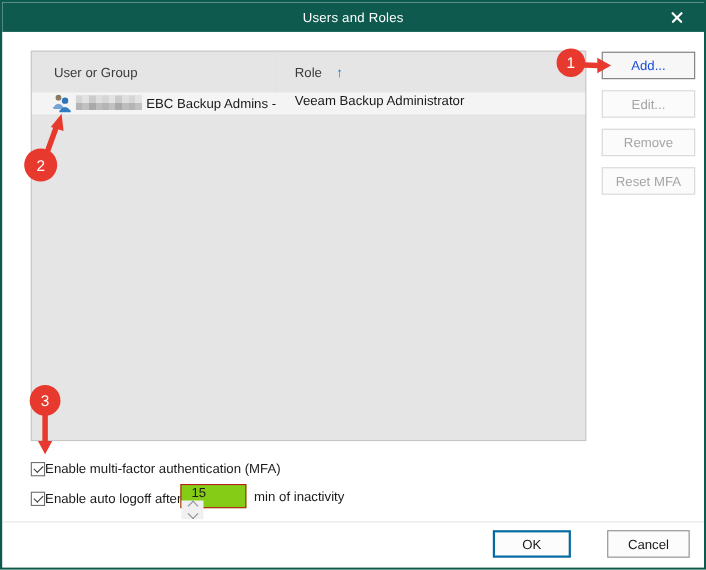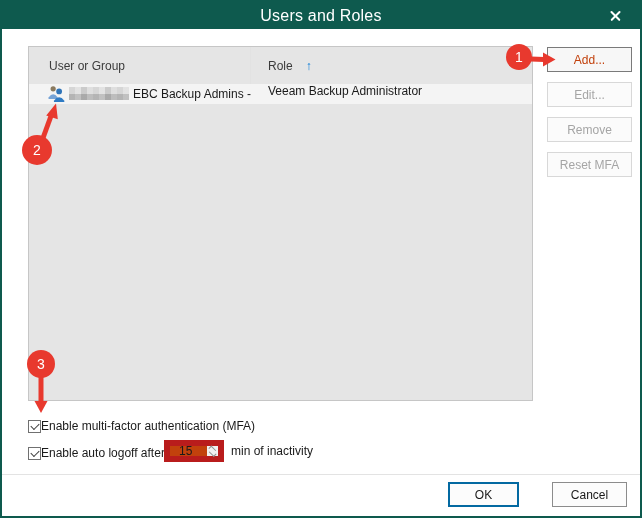--- a/index.html
+++ b/index.html
@@ -1,21 +1,21 @@
 <!DOCTYPE html>
 <html><head>
 <meta charset="utf-8">
 <style>
   html,body{margin:0;padding:0;background:#dcdcdc;font-family:"Liberation Sans","DejaVu Sans",sans-serif;}
   .dialog{position:relative;width:642px;height:518px;background:#ffffff;box-sizing:border-box;
           border:2px solid #0e5a4e;overflow:hidden;font-size:12px;color:#1a1a1a;}
   
   .titlebar{position:absolute;left:0;top:0;right:0;height:27px;background:#0e5a4e;
             display:flex;align-items:center;justify-content:center;}
-  .titlebar .title{color:#ffffff;font-size:16px;letter-spacing:.2px;}
+  .titlebar .title{color:#ffffff;font-size:12px;letter-spacing:.2px;}
   .close-btn{position:absolute;right:8px;top:0;width:34px;height:27px;display:flex;
              align-items:center;justify-content:center;cursor:pointer;}
   .close-x{position:relative;width:11px;height:11px;}
   .close-x i{position:absolute;left:-1px;top:5px;width:13px;height:1.6px;background:#fff;border-radius:1px;}
   .close-x i.a{transform:rotate(45deg);}
   .close-x i.b{transform:rotate(-45deg);}
   
   .listbox{position:absolute;left:26px;top:44px;width:505px;height:355px;background:#e5e5e5;
            border:1px solid #c6c6c6;box-sizing:border-box;}
   .lb-header{display:flex;height:37px;}
@@ -26,31 +26,31 @@
   .lb-row{display:flex;height:20px;background:#f4f4f4;align-items:flex-start;}
   .lb-row .cell1{width:222px;box-sizing:border-box;padding-left:18px;display:flex;align-items:center;gap:4px;white-space:nowrap;overflow:hidden;}
   .lb-row .cell2{flex:1;padding-left:17px;}
   .blur-patch{display:inline-block;width:62px;height:13px;
       background-image:
         repeating-linear-gradient(0deg, rgba(150,150,150,.45) 0 6px, rgba(225,225,225,.45) 6px 13px),
         repeating-linear-gradient(90deg, #cdcdcd 0 6px, #e4e4e4 6px 12px, #b9b9b9 12px 18px, #dddddd 18px 24px);}
   
   .side-btn{position:absolute;left:545px;width:85px;height:25px;box-sizing:border-box;
             display:flex;align-items:center;justify-content:center;font-size:12px;cursor:pointer;}
-  .side-btn.enabled{background:#f7f7f7;border:1px solid #7a7a7a;color:#c2410c;}
+  .side-btn.enabled{background:#f7f7f7;border:1px solid #7a7a7a;color:#1d4ed8;}
   .side-btn.disabled{background:#fbfbfb;border:1px solid #d8d8d8;color:#a5a5a5;cursor:default;}
   
   .check-row{position:absolute;left:26px;display:flex;align-items:center;gap:0;}
   .checkbox{width:13px;height:13px;box-sizing:border-box;border:1px solid #707070;background:#fff;
             position:relative;flex:0 0 auto;cursor:pointer;}
   .checkbox .mark{position:absolute;left:2px;top:2.5px;width:7px;height:4px;
             border-left:1.8px solid #3e3e3e;border-bottom:1.8px solid #3e3e3e;transform:rotate(-45deg);}
   
   .spinner{position:absolute;left:162px;top:438px;width:60px;height:22px;box-sizing:border-box;
-           border:6px solid #b91c1c;background:#c2410c;display:flex;}
+           border:1px solid #b91c1c;background:#84cc16;display:flex;flex-direction:column;}
   .spinner input{flex:1;border:0;outline:0;padding:0 0 0 9px;font-size:12px;width:28px;
            font-family:"Liberation Sans","DejaVu Sans",sans-serif;color:#1a1a1a;background:transparent;}
   .spin-arrows{width:20px;background:#f0f0f0;display:flex;flex-direction:column;align-items:center;
            justify-content:center;gap:3px;cursor:pointer;}
   .chev{width:6px;height:6px;border-left:1.6px solid #8f8f8f;border-top:1.6px solid #8f8f8f;}
   .chev.up{transform:rotate(45deg) translate(1px,1px);}
   .chev.down{transform:rotate(225deg) translate(1px,1px);}
   
   .footer-sep{position:absolute;left:0;right:0;top:472px;height:1px;background:#e3e3e3;}
   .footer-btn{position:absolute;top:480px;height:25px;box-sizing:border-box;display:flex;

